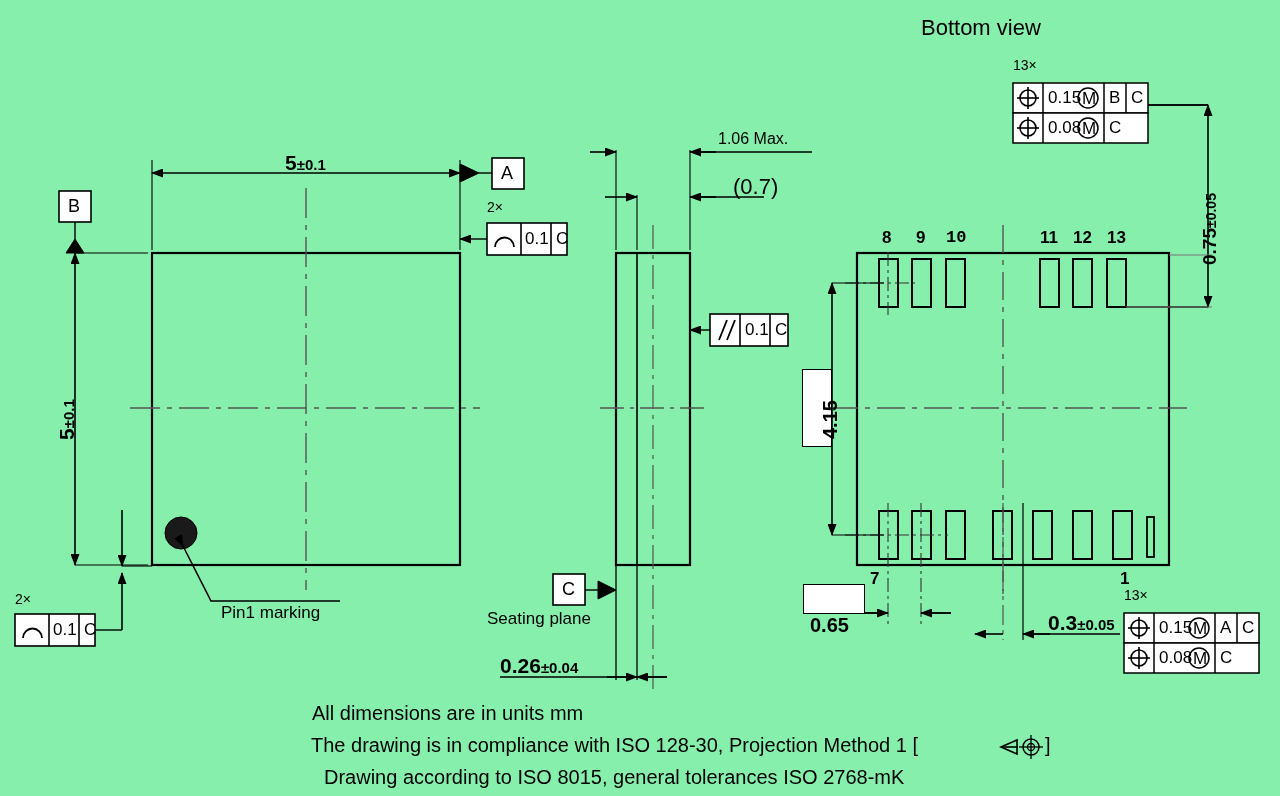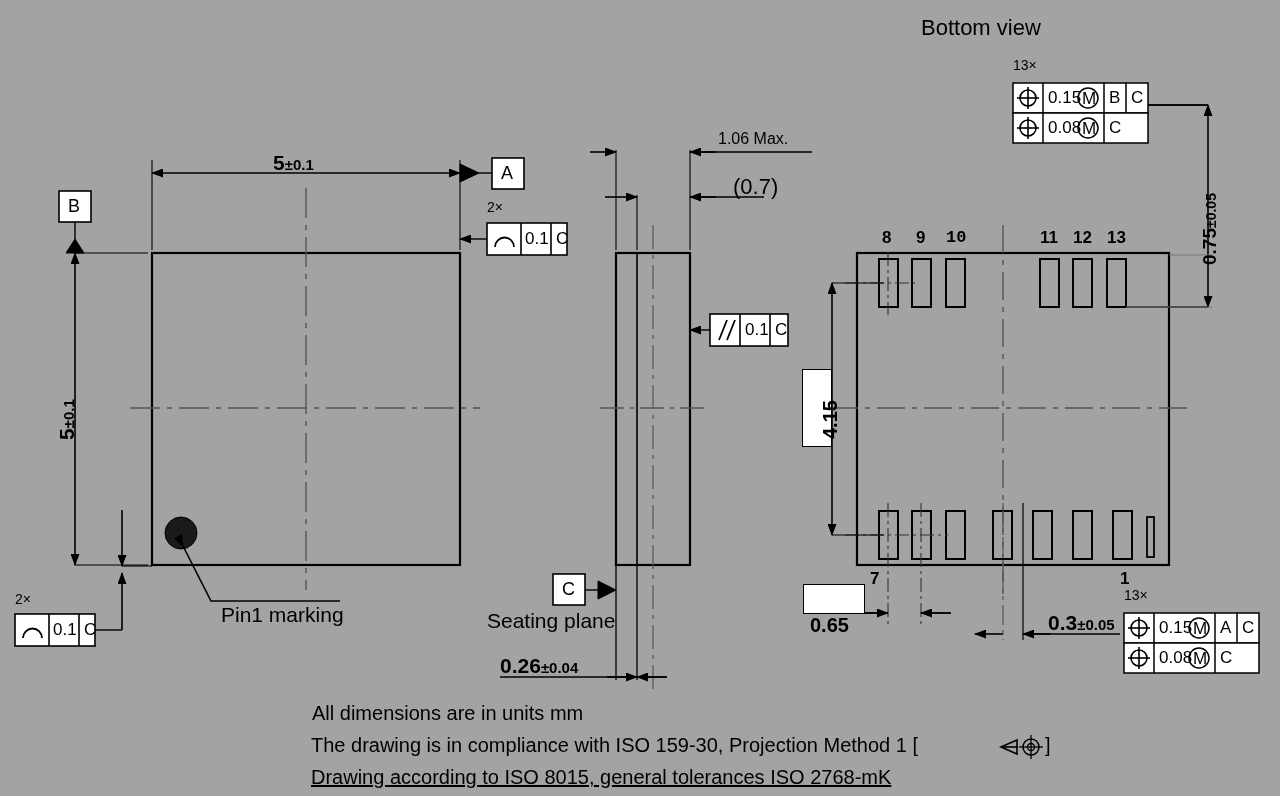--- a/index.html
+++ b/index.html
@@ -9,41 +9,41 @@
     background: #ffffff;
   }
   body {
     font-family: "Liberation Sans", sans-serif;
     color: #000000;
   }
   #sheet {
     position: relative;
     width: 1280px;
     height: 796px;
-    background: #a3a3a3;
+    background: #86efac;
     overflow: hidden;
   }
   #sheet svg {
     position: absolute;
     top: 0;
     left: 0;
   }
   .txt {
     position: absolute;
     white-space: nowrap;
     line-height: 1;
     font-family: "Liberation Sans", sans-serif;
     color: #000;
   }
   .title-txt   { font-size: 21px; }
   .note-txt    { font-size: 20px; }
   .dim-big     { font-size: 21px; font-weight: bold; }
   .dim-sub     { font-size: 15px; font-weight: bold; }
   .pin-num     { font-size: 17px; font-weight: bold; }
-  .label-txt   { font-size: 21px; }
+  .label-txt   { font-size: 17px; }
   .mult-txt    { font-size: 14px; }
   .fcf-txt     { font-size: 17px; }
   .datum-txt   { font-size: 18px; }
   .basic-txt   { font-size: 18px; font-weight: bold; }
   .rot90 {
     transform-origin: 0 0;
     transform: rotate(-90deg);
   }
 </style>
 </head>
@@ -254,21 +254,21 @@
       <circle cx="1031" cy="747" r="8" fill="none" stroke="#000" stroke-width="1.5"></circle>
       <circle cx="1031" cy="747" r="3.5" fill="none" stroke="#000" stroke-width="1.3"></circle>
       <line x1="1019" y1="747" x2="1043" y2="747" stroke="#000" stroke-width="1.3"></line>
       <line x1="1031" y1="735" x2="1031" y2="759" stroke="#000" stroke-width="1.3"></line>
     </g>
 
   </svg>
 
   <div class="txt title-txt" style="left:921px; top:17px; font-size:22px;">Bottom view</div>
 
-  <div class="txt" style="left:273px; top:152px;">
+  <div class="txt" style="left:285px; top:152px;">
     <span class="dim-big">5</span><span class="dim-sub">±0.1</span>
   </div>
 
   <div class="txt rot90" style="left:56px; top:440px;">
     <span class="dim-big">5</span><span class="dim-sub">±0.1</span>
   </div>
 
   <div class="txt datum-txt" style="left:501px; top:164px;">A</div>
   <div class="txt datum-txt" style="left:68px; top:197px;">B</div>
 
@@ -331,17 +331,17 @@
   <div class="txt mult-txt" style="left:1124px; top:588px;">13×</div>
   <div class="txt fcf-txt" style="left:1159px; top:619px;">0.15</div>
   <div class="txt fcf-txt" style="left:1193px; top:620px;">M</div>
   <div class="txt fcf-txt" style="left:1220px; top:619px;">A</div>
   <div class="txt fcf-txt" style="left:1242px; top:619px;">C</div>
   <div class="txt fcf-txt" style="left:1159px; top:649px;">0.08</div>
   <div class="txt fcf-txt" style="left:1193px; top:650px;">M</div>
   <div class="txt fcf-txt" style="left:1220px; top:649px;">C</div>
 
   <div class="txt note-txt" style="left:312px; top:703px;">All dimensions are in units mm</div>
-  <div class="txt note-txt" style="left:311px; top:735px;">The drawing is in compliance with ISO 159-30, Projection Method 1 [</div>
+  <div class="txt note-txt" style="left:311px; top:735px;">The drawing is in compliance with ISO 128-30, Projection Method 1 [</div>
   <div class="txt note-txt" style="left:1045px; top:735px;">]</div>
-  <div class="txt note-txt" style="left:311px; top:767px;text-decoration:underline;">Drawing according to ISO 8015, general tolerances ISO 2768-mK</div>
+  <div class="txt note-txt" style="left:324px; top:767px;">Drawing according to ISO 8015, general tolerances ISO 2768-mK</div>
 
 </div>
 
 </body></html>

